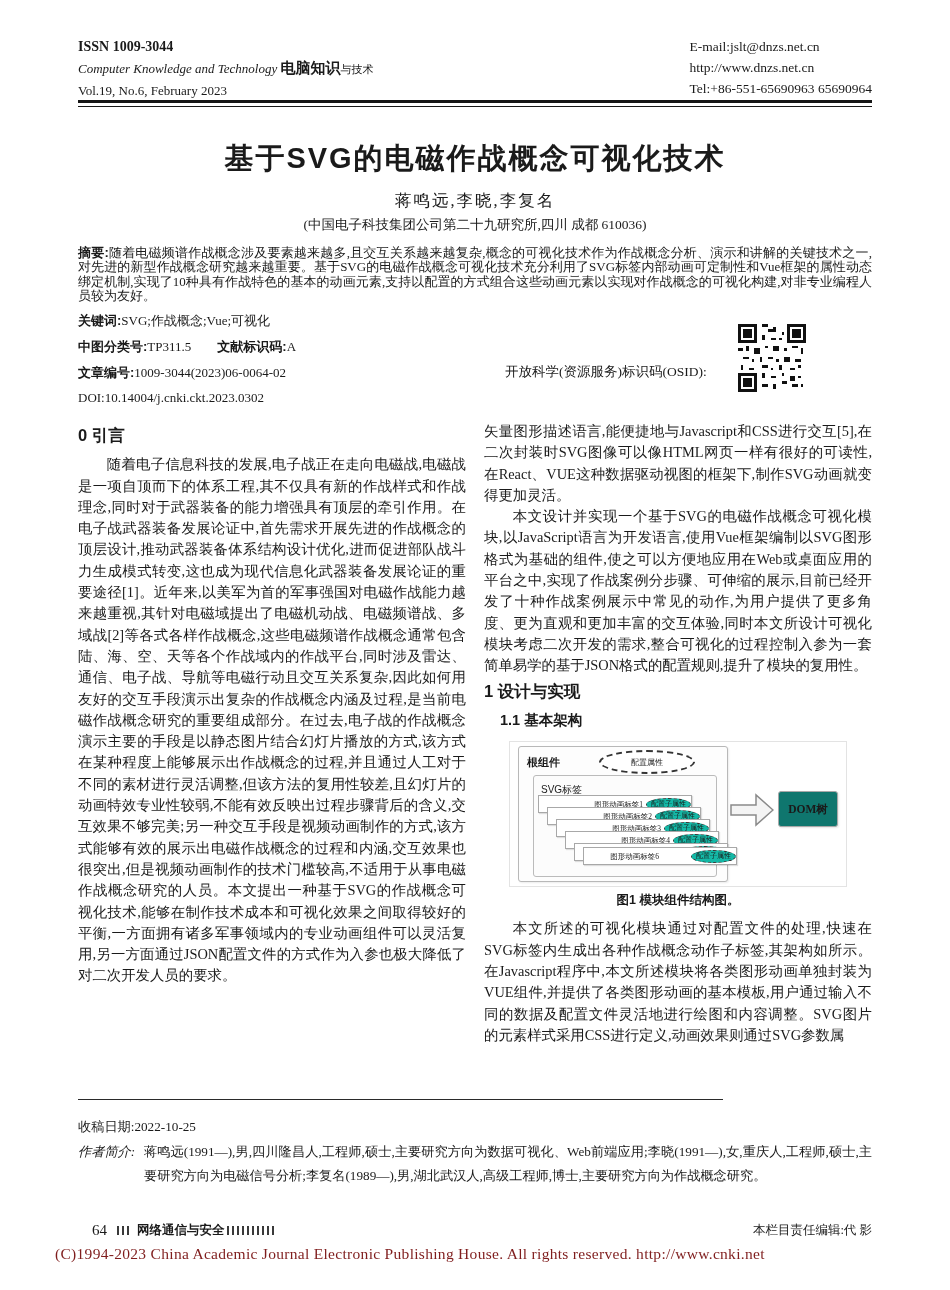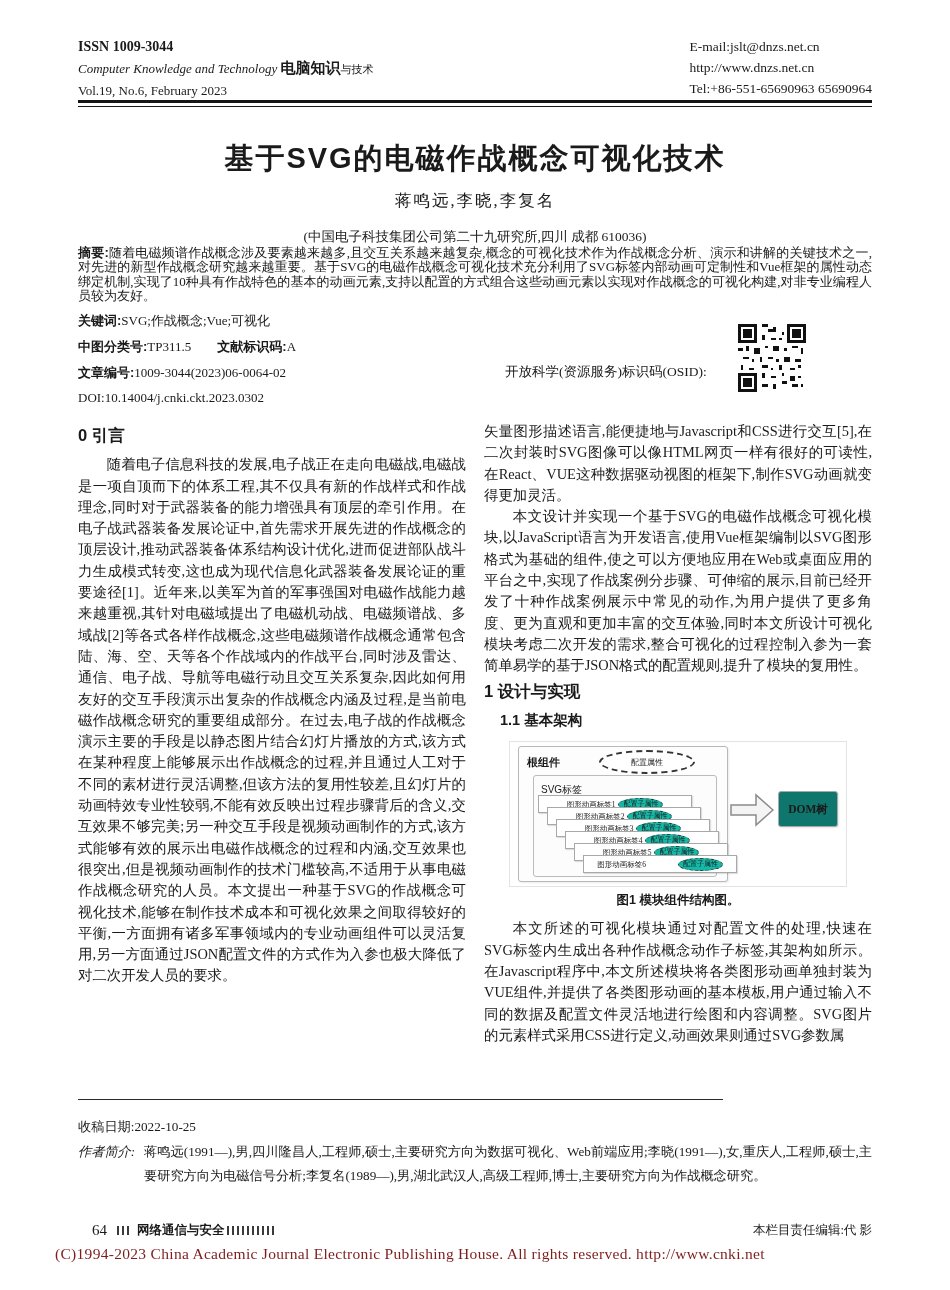--- a/index.html
+++ b/index.html
@@ -14,21 +14,21 @@
   .hdr-left .jr-cn-sm{font-size:11px;}
   .hdr-right{font-size:13.5px;line-height:21px;}
   .hdr-rule{position:absolute;left:78px;top:100px;width:794px;height:3px;
             border-top:3px solid #161616;border-bottom:1px solid #161616;}
   
   .title{position:absolute;left:0;top:139px;width:100%;text-align:center;
          font-family:"Liberation Sans","DejaVu Sans",sans-serif;font-weight:bold;
          font-size:29px;letter-spacing:2px;}
   .authors{position:absolute;left:0;top:190px;width:100%;text-align:center;
            font-size:16.5px;letter-spacing:2px;}
-  .affil{position:absolute;left:0;top:228px;width:100%;text-align:center;font-size:13.5px;}
+  .affil{position:absolute;left:0;top:216px;width:100%;text-align:center;font-size:13.5px;}
   
   .meta{position:absolute;left:78px;top:246px;width:794px;font-size:13px;}
   .meta .abs{line-height:14.4px;text-align:justify;}
   .lbl{font-family:"Liberation Sans","DejaVu Sans",sans-serif;font-weight:bold;}
   .meta .row{margin-top:8px;}
   .osid{position:absolute;left:505px;top:363px;font-size:13.5px;}
   .qr{position:absolute;left:735px;top:324px;width:74px;height:68px;}
   
   .columns{position:absolute;left:78px;top:421px;width:794px;display:flex;gap:18px;}
   .col{width:388px;font-size:14.4px;line-height:21.3px;text-align:justify;}
@@ -42,21 +42,21 @@
             border-radius:3px;background:#fdfdfd;box-shadow:1px 1px 2px rgba(0,0,0,.08);}
   .fig-root-lbl{position:absolute;left:8px;top:5px;font-family:"Liberation Sans",sans-serif;
                 font-weight:bold;font-size:11px;}
   .fig-cfg{position:absolute;left:80px;top:3px;width:92px;height:20px;border:2.5px dashed #333;
            border-radius:50%;display:flex;align-items:center;justify-content:center;font-size:8px;background:#fff;}
   .fig-svgbox{position:absolute;left:14px;top:28px;width:182px;height:100px;border:1px solid #bbb;
               border-radius:3px;background:#fcfcfc;}
   .fig-svg-lbl{position:absolute;left:7px;top:3px;font-family:"Liberation Sans",sans-serif;
                font-weight:normal;font-size:10px;}
   .fig-card{position:absolute;width:152px;height:16px;border:1px solid #a8a8a8;background:#fff;
-            box-shadow:1px 1px 1px rgba(0,0,0,.12);display:flex;align-items:center;justify-content:center;gap:3px;
+            box-shadow:1px 1px 1px rgba(0,0,0,.12);display:flex;align-items:center;justify-content:flex-end;gap:3px;
             font-size:7.5px;white-space:nowrap;}
   .fig-card .mini-cfg{border:1.5px dashed #333;border-radius:50%;padding:0 4px;height:11px;
                       line-height:10px;font-size:7px;background:#14b8a6;}
   .fig-arrow{position:absolute;left:220px;top:50px;}
   .fig-dom{position:absolute;left:268px;top:49px;width:58px;height:34px;border:1px solid #a8a8a8;
            border-radius:3px;background:#0f766e;box-shadow:1px 1px 2px rgba(0,0,0,.1);
            display:flex;align-items:center;justify-content:center;
            font-family:Liberation Serif, serif;font-weight:bold;font-size:11.5px;}
   .figcap{text-align:center;font-family:"Liberation Sans",sans-serif;font-weight:bold;
           font-size:12.5px;margin:3px 0 7px;text-indent:0;}
@@ -194,21 +194,21 @@
                 <span class="mini-cfg">配置子属性</span>
               </div>
             <div class="fig-card" style="left:31px;top:55px;">
                 <span>图形动画标签4</span>
                 <span class="mini-cfg">配置子属性</span>
               </div>
             <div class="fig-card" style="left:40px;top:67px;">
                 <span>图形动画标签5</span>
                 <span class="mini-cfg">配置子属性</span>
               </div>
-            <div class="fig-card" style="left:49px;top:79px;gap:32px;">
+            <div class="fig-card" style="left:49px;top:71px;gap:32px;">
                 <span>图形动画标签6</span>
                 <span class="mini-cfg">配置子属性</span>
               </div>
           </div>
         </div>
         <svg class="fig-arrow" width="44" height="36" viewBox="0 0 44 36">
           <polygon points="1,13 26,13 26,3 43,18 26,33 26,23 1,23" fill="#f4f4f4" stroke="#8a8a8a" stroke-width="1.5"></polygon>
         </svg>
         <div class="fig-dom">DOM树</div>
       </div>

